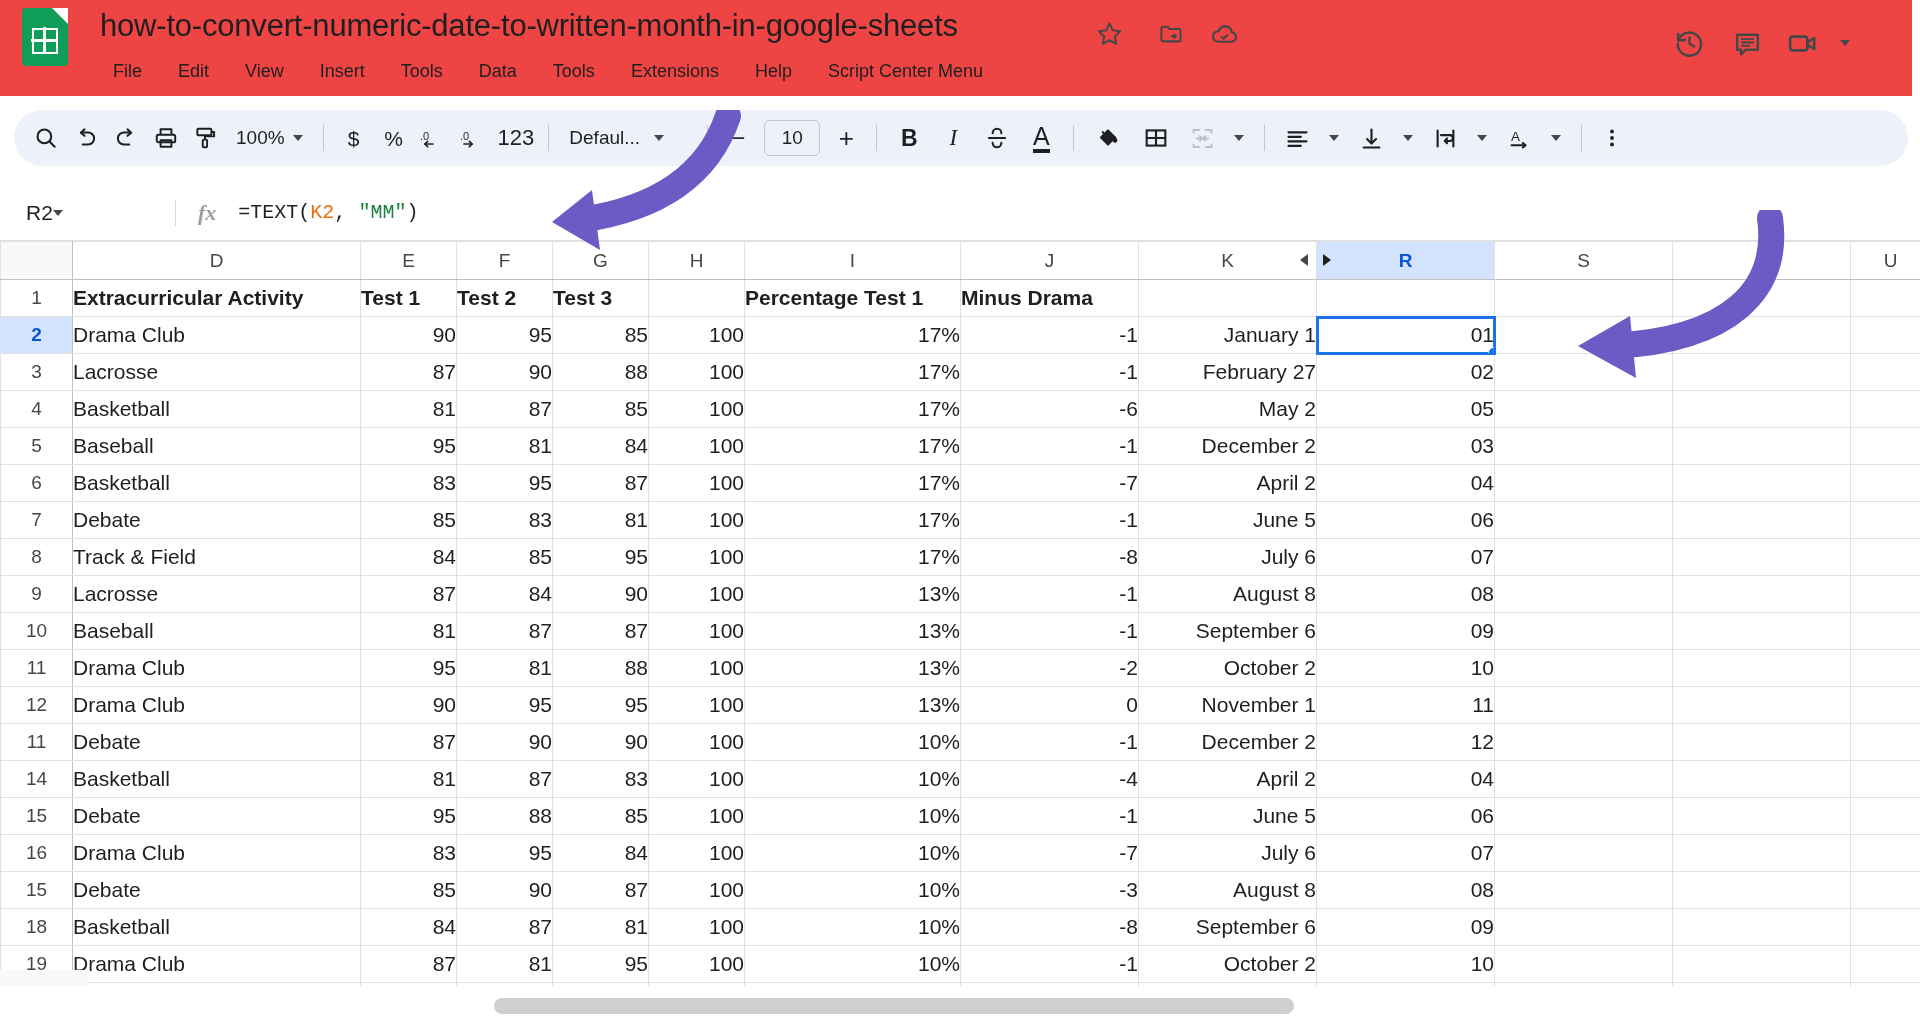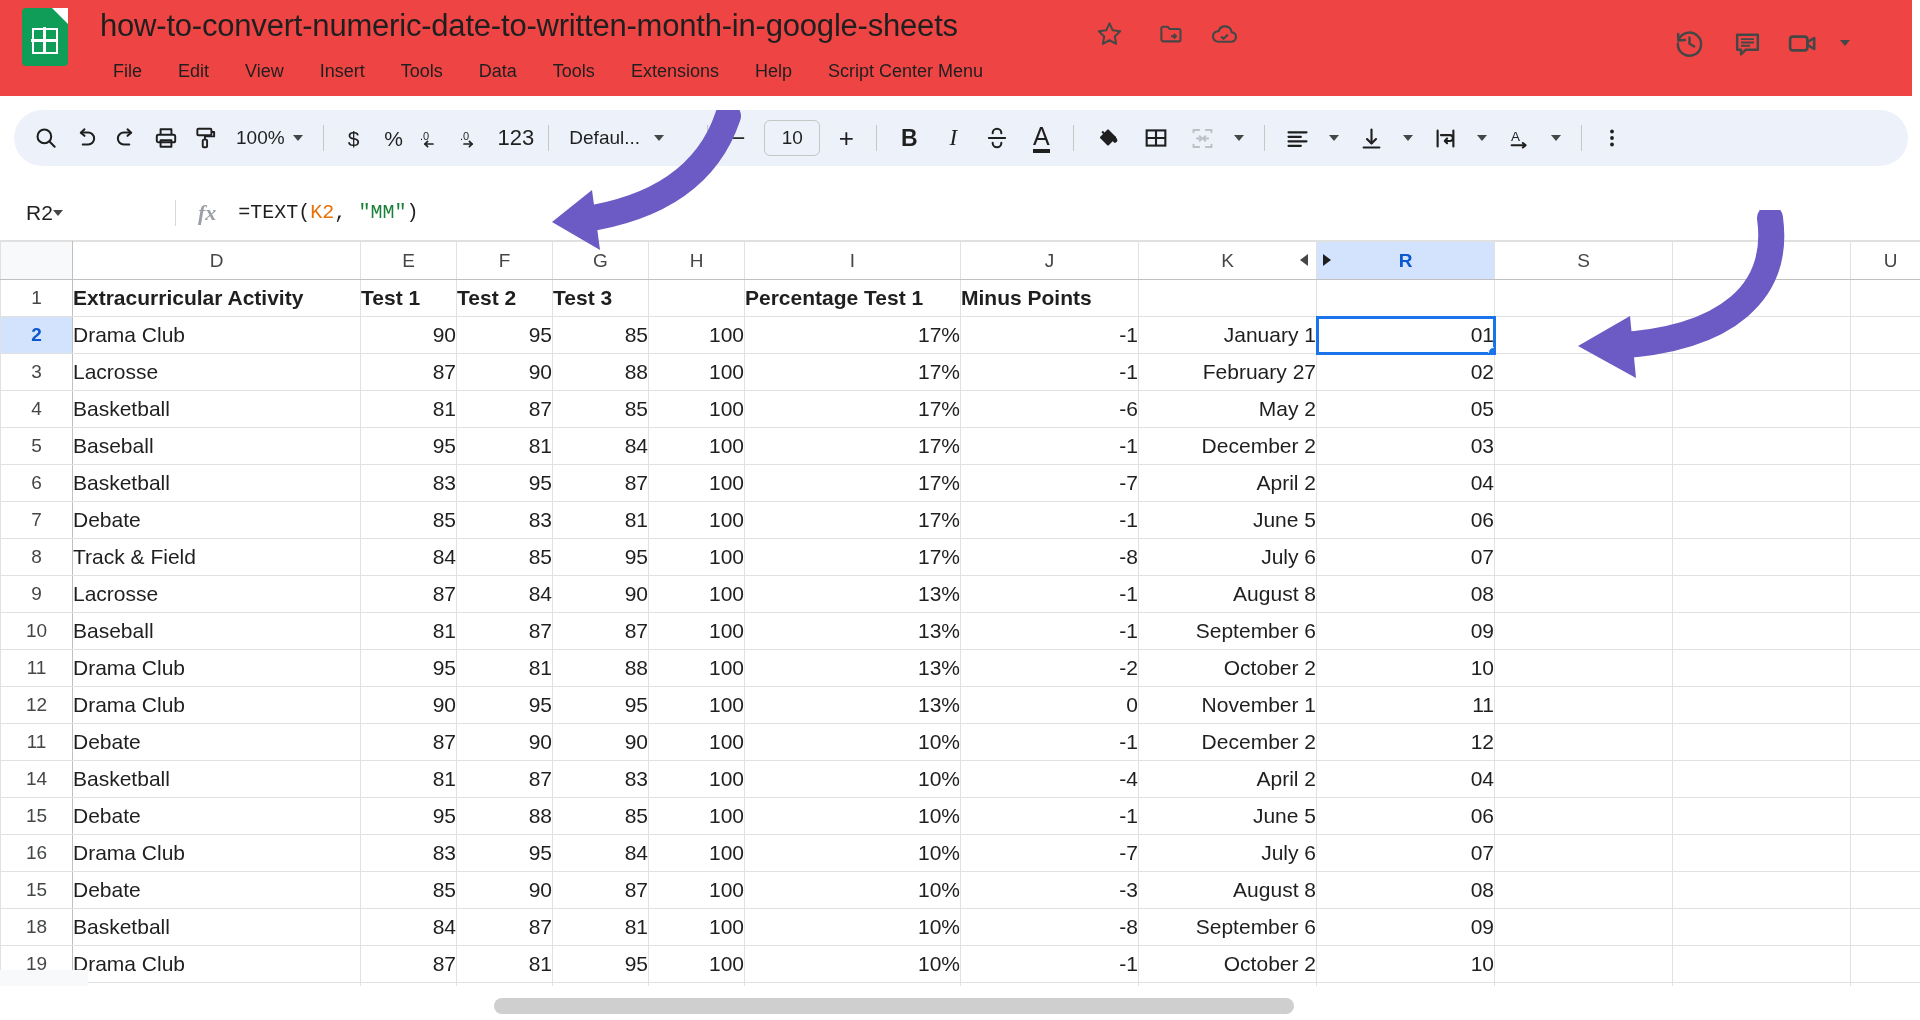--- a/index.html
+++ b/index.html
@@ -414,21 +414,21 @@
       <tbody>
 
         <tr>
           <td class="rowhead">1</td>
           <td class="cell l b">Extracurricular Activity</td>
           <td class="cell l b">Test 1</td>
           <td class="cell l b">Test 2</td>
           <td class="cell l b">Test 3</td>
           <td class="cell l b"></td>
           <td class="cell l b">Percentage Test 1</td>
-          <td class="cell l b">Minus Points</td>
+          <td class="cell l b">Minus Drama</td>
           <td class="cell l b"></td>
           <td class="cell r b"></td>
           <td class="cell"></td>
           <td class="cell"></td>
           <td class="cell"></td>
         </tr>
 
         <tr>
           <td class="rowhead sel">2</td>
           <td class="cell l">Drama Club</td>

